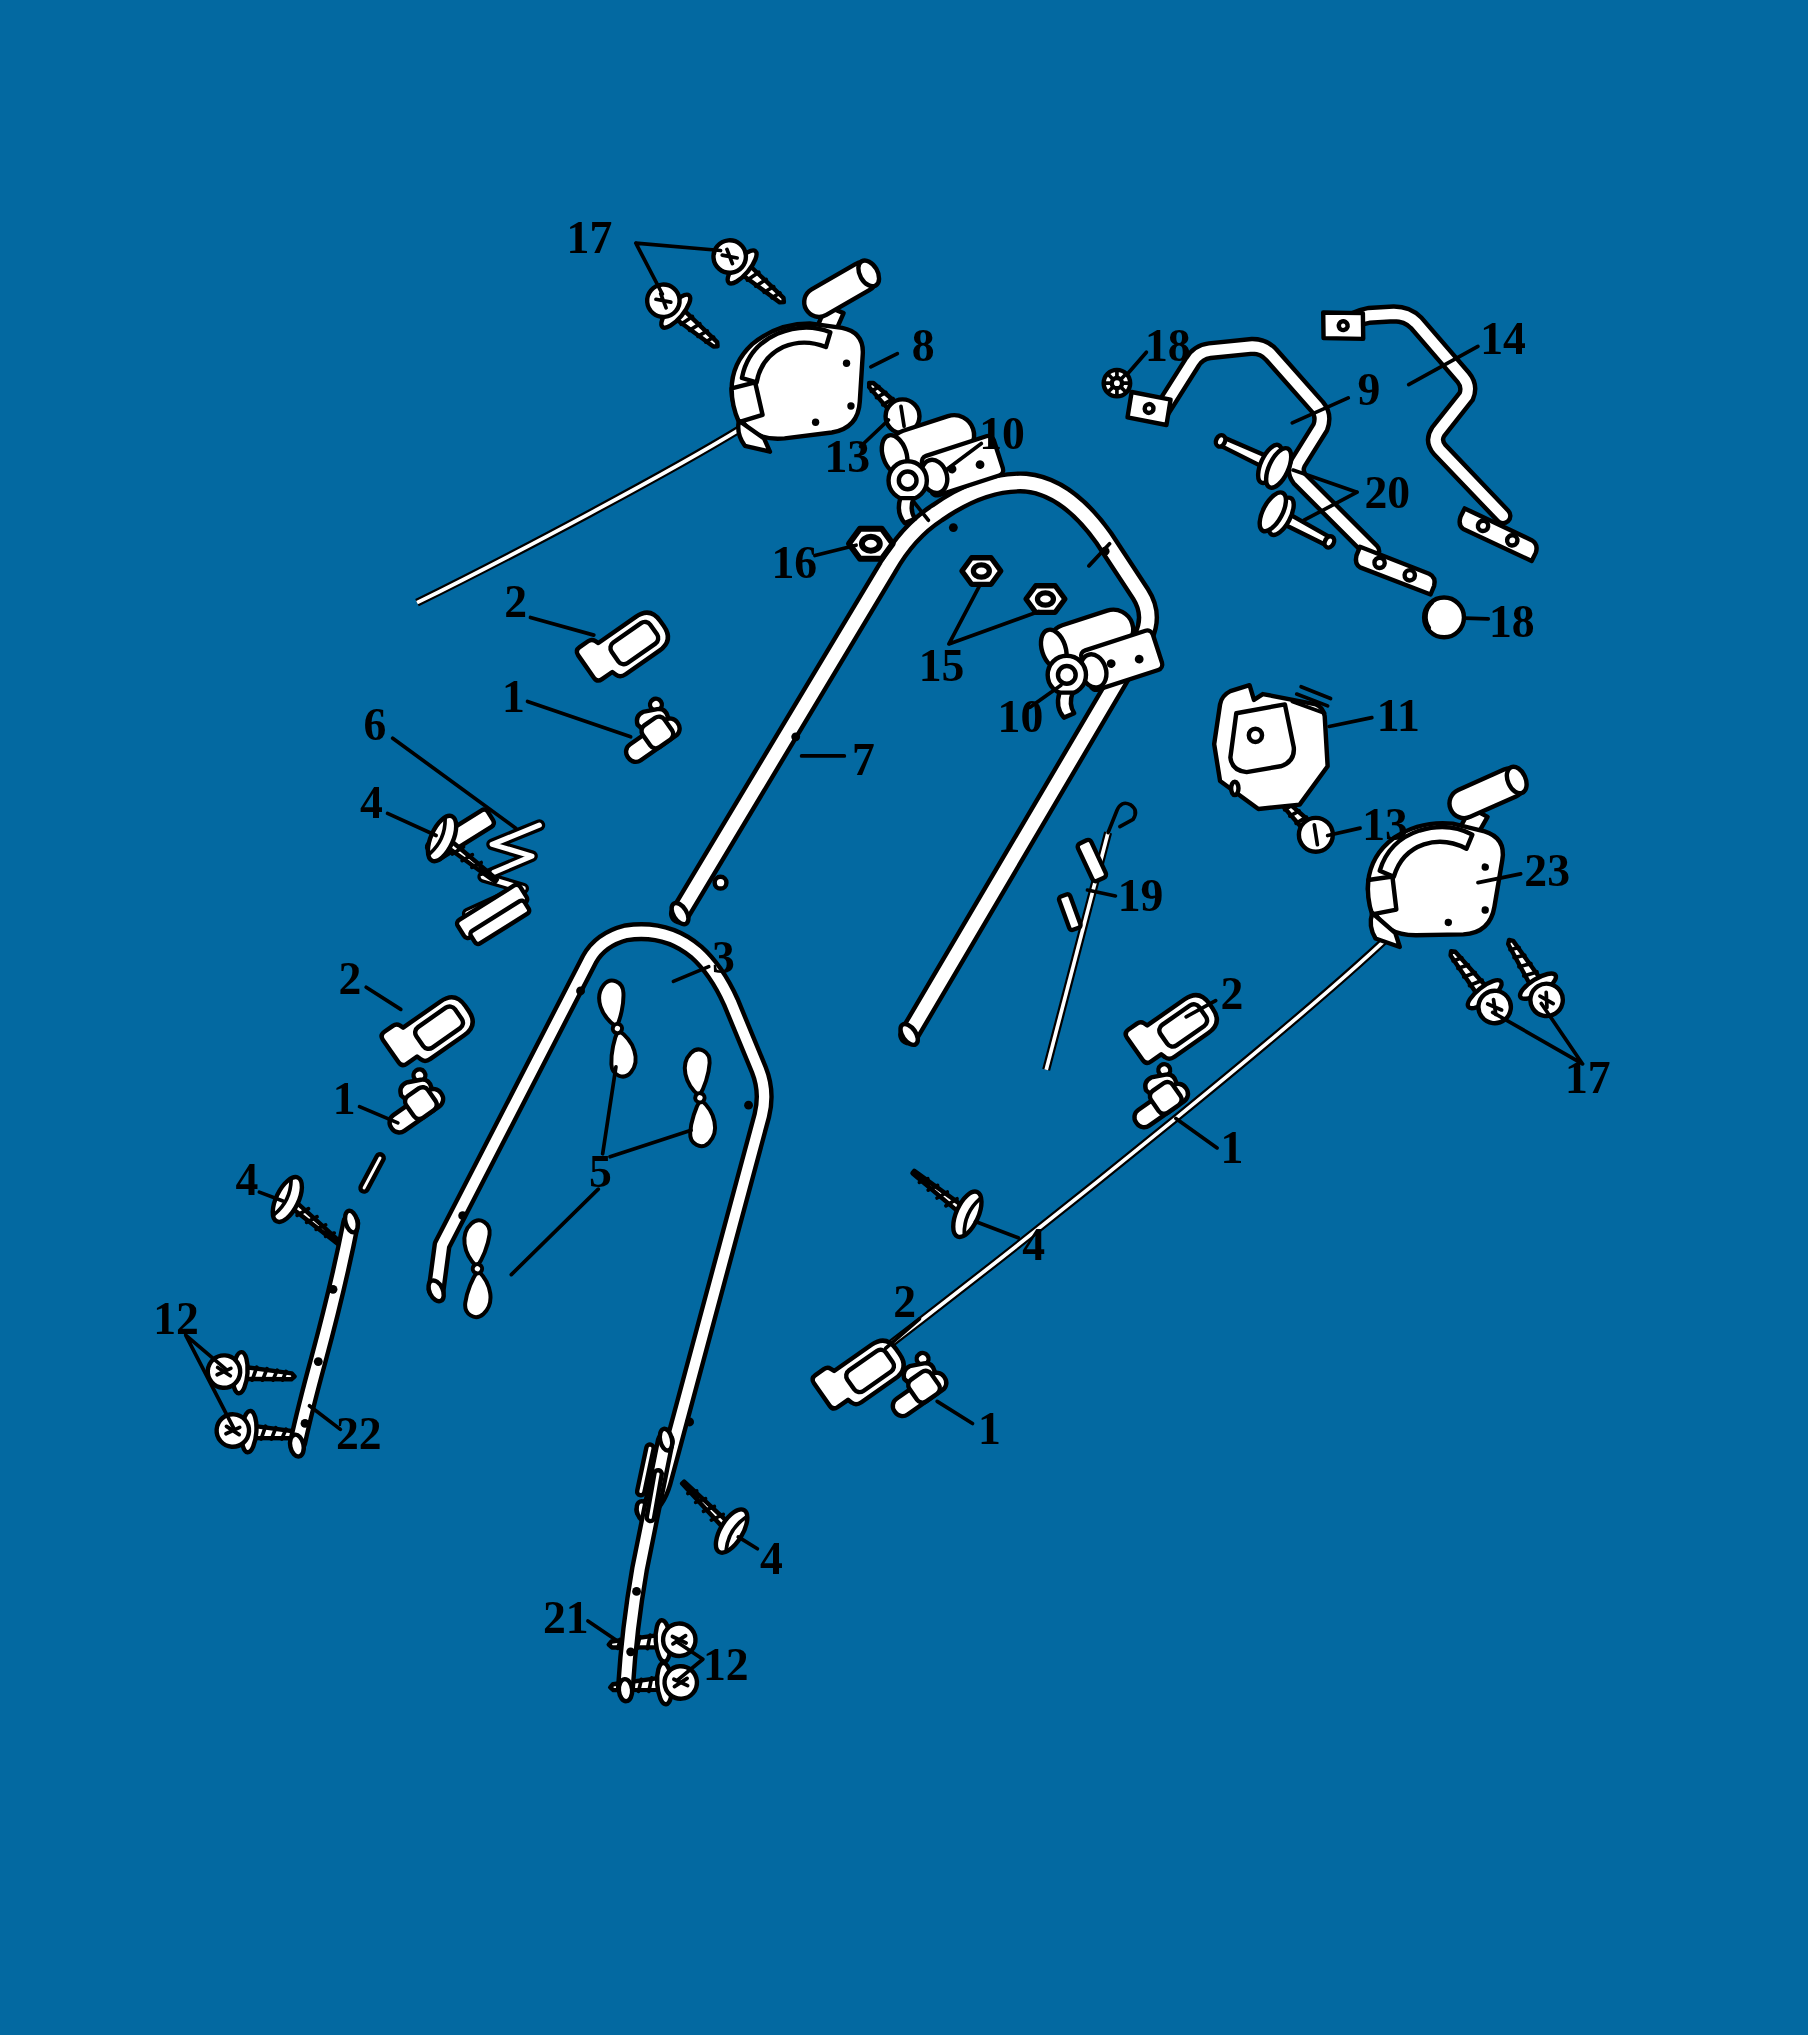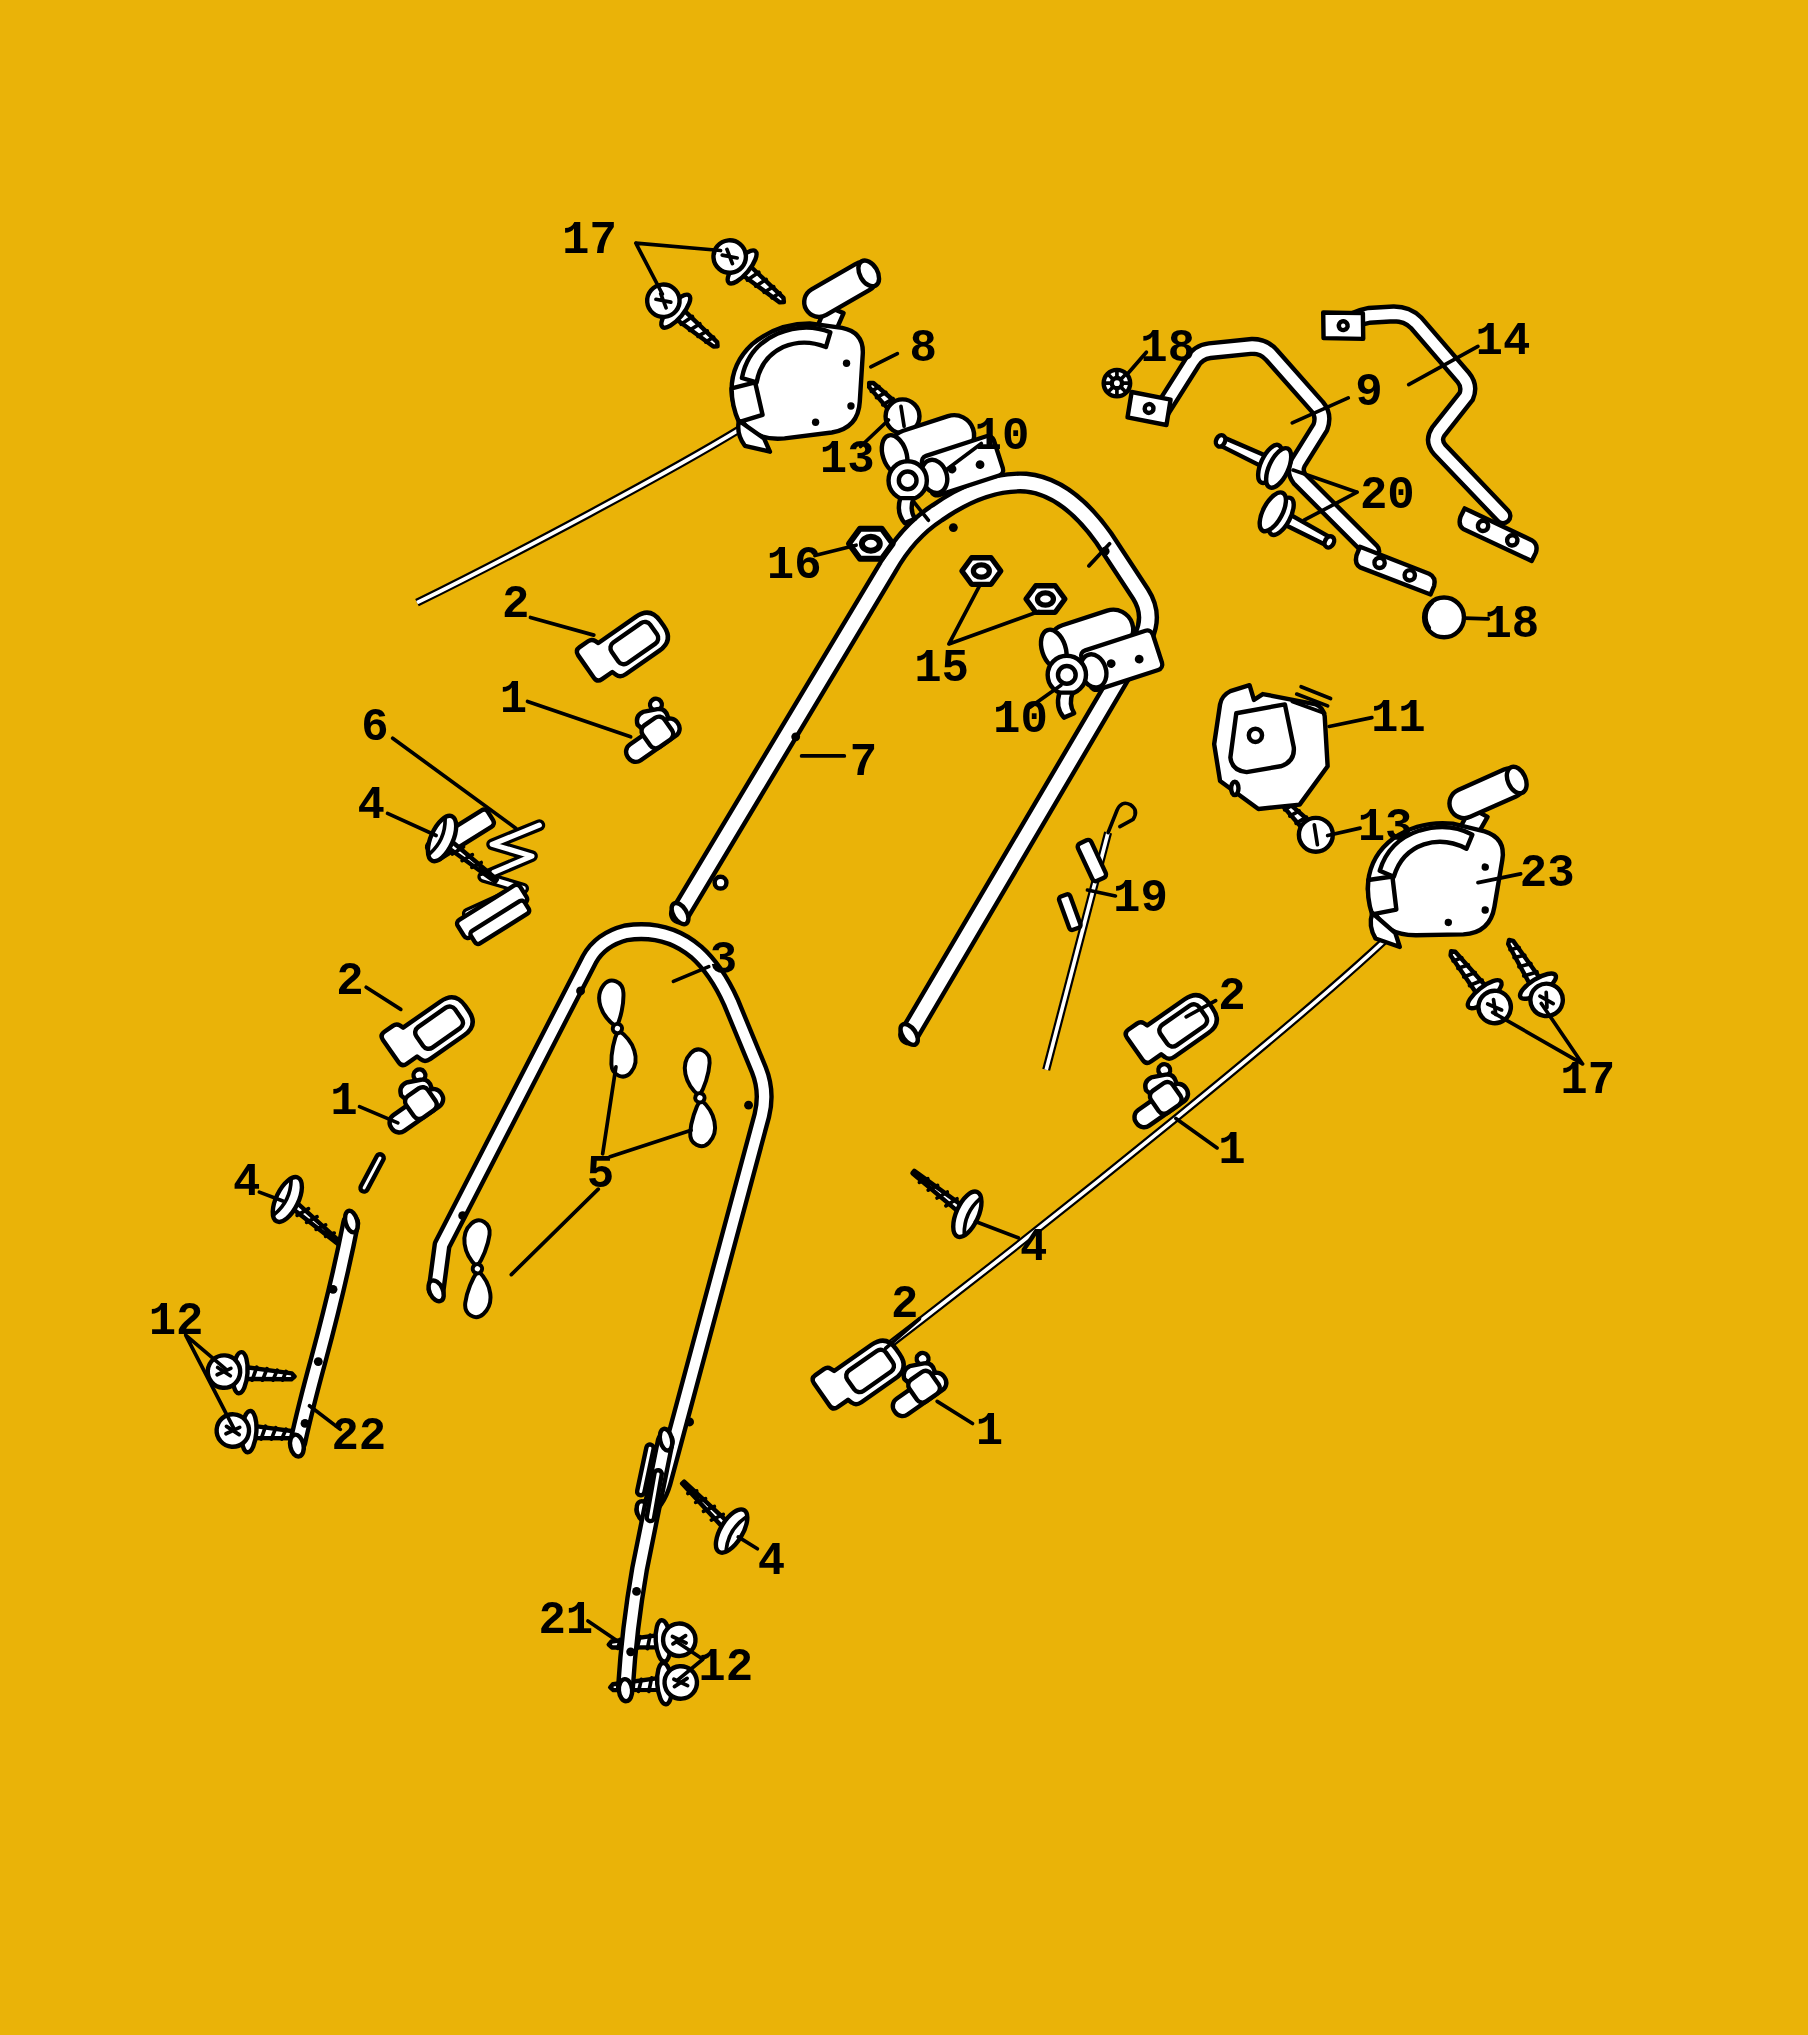--- a/index.html
+++ b/index.html
@@ -1,17 +1,17 @@
 <!DOCTYPE html>
 <html style="font-size:11.8px"><head>
 <meta charset="utf-8">
 <style>
   html,body{margin:0;padding:0;background:#ffffff;}
-  .canvas{position:relative;width:1808px;height:2035px;background:#eab308;overflow:hidden;
-          font-family:Liberation Mono, monospace;}
+  .canvas{position:relative;width:1808px;height:2035px;background:#0369a1;overflow:hidden;
+          font-family:Liberation Serif, serif;}
   svg{position:absolute;left:0;top:0;}
   .ol{fill:#ffffff;stroke:#000000;stroke-width:6;stroke-linejoin:round;}
   .ln{fill:none;stroke:#000000;stroke-width:5;stroke-linecap:round;}
   .ldr{fill:none;stroke:#000000;stroke-width:5;stroke-linecap:round;}
   .tubeO{fill:none;stroke:#000000;stroke-width:30;stroke-linejoin:round;stroke-linecap:round;}
   .tubeI{fill:none;stroke:#ffffff;stroke-width:18;stroke-linejoin:round;stroke-linecap:round;}
   .tubeO2{fill:none;stroke:#000000;stroke-width:26;stroke-linejoin:round;stroke-linecap:round;}
   .tubeI2{fill:none;stroke:#ffffff;stroke-width:14;stroke-linejoin:round;stroke-linecap:round;}
   .rodO{fill:none;stroke:#000000;stroke-width:16;stroke-linejoin:round;stroke-linecap:round;}
   .rodI{fill:none;stroke:#ffffff;stroke-width:7;stroke-linejoin:round;stroke-linecap:round;}

